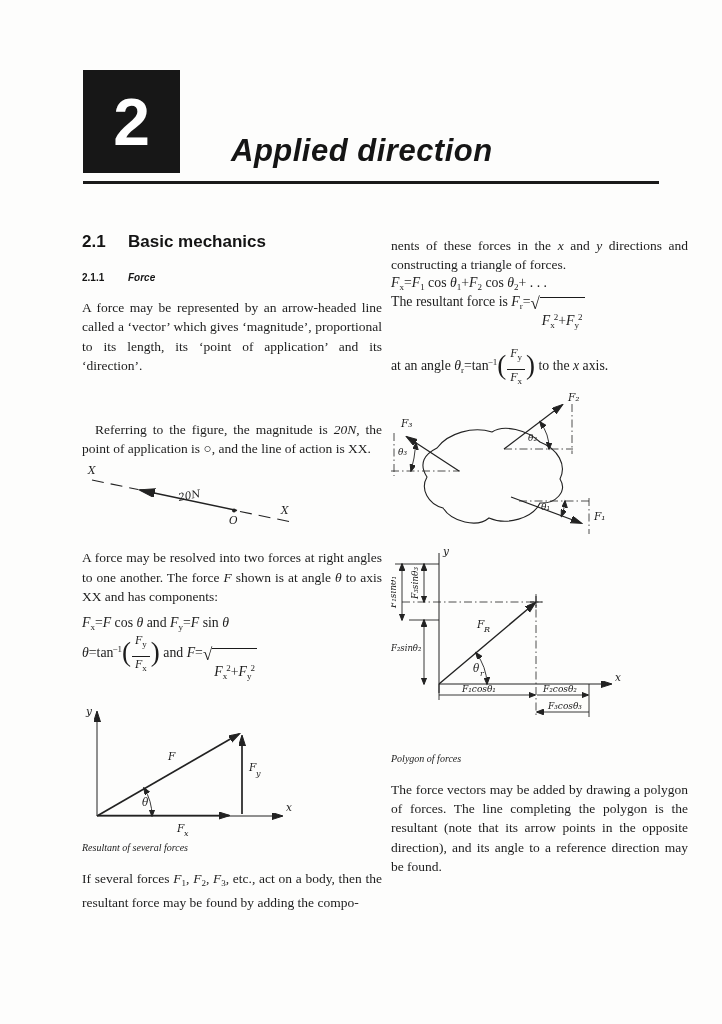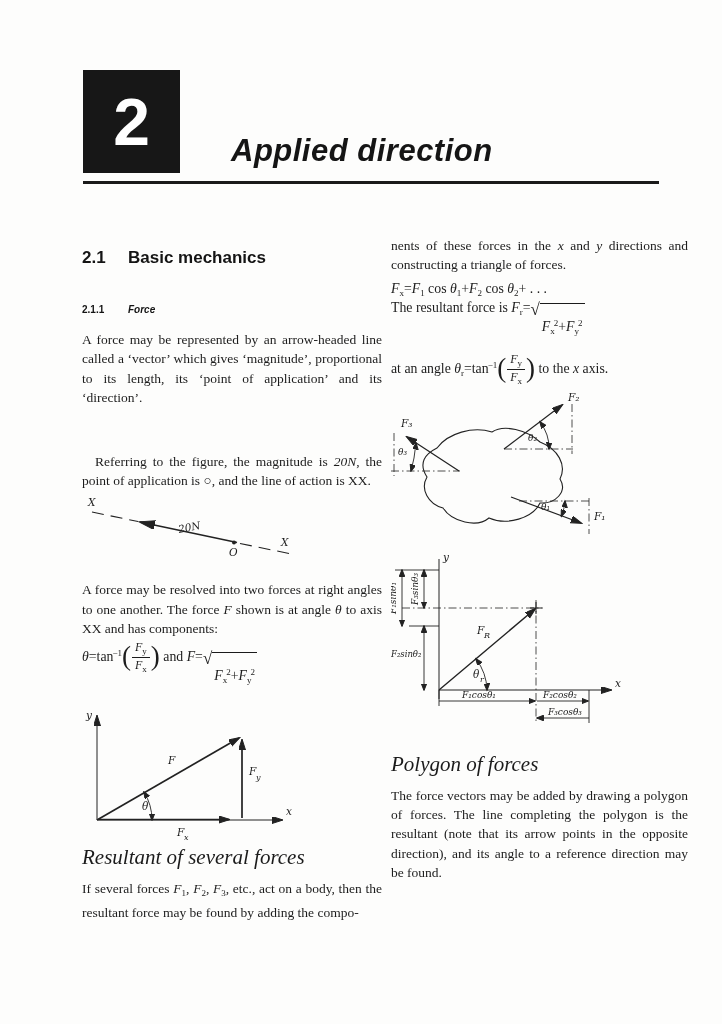--- a/index.html
+++ b/index.html
@@ -13,48 +13,48 @@
     font-weight:700;font-style:italic;font-size:31px;letter-spacing:.5px;color:#151515;}
   .title-rule{position:absolute;left:83px;top:181px;width:576px;height:3px;background:#1a1a1a;}
 
   
   .col{position:absolute;top:232px;width:300px;}
   .col-left{left:82px;}
   .col-right{left:391px;width:297px;}
 
   .h-section{font-family:"Liberation Sans",sans-serif;font-weight:700;font-size:17px;line-height:20px;color:#141414;}
   .h-sub{font-family:"Liberation Sans",sans-serif;font-weight:700;font-size:10px;line-height:16px;color:#141414;}
-  .h-num{display:inline-block;min-width:46px;margin-top:16px;}
-  .h-ital{font-family:"Liberation Serif",serif;font-style:italic;font-size:21px;line-height:19px;}
+  .h-num{display:inline-block;min-width:46px;}
+  .h-ital{font-family:"Liberation Serif",serif;font-style:italic;font-size:10px;line-height:19px;}
   .it{font-style:italic;}
 
   .bp{font-family:"Liberation Serif",serif;font-size:13.5px;line-height:19.4px;text-align:justify;margin:0;color:#1c1c1c;}
   .ind{text-indent:13px;margin-top:44px;}
 
   .eq{font-family:"Liberation Serif",serif;font-size:13.8px;color:#1c1c1c;}
   .eq sub,.bp sub{font-size:9px;vertical-align:-3px;font-style:inherit;}
   .eq sup,.bp sup{font-size:9px;vertical-align:5px;margin-left:-1px;}
   .sqrt{display:inline-flex;align-items:flex-start;vertical-align:-3px;}
   .rad{font-size:17px;line-height:14px;}
   .vinc{border-top:1.2px solid #1b1b1b;line-height:15px;padding:12px 2px;}
   .frac{display:inline-flex;flex-direction:column;align-items:center;vertical-align:middle;
     font-size:12px;line-height:1.15;margin:0 1px;}
-  .num{border-bottom:1px solid #1b1b1b;padding:0 3px 1px;}
+  .num{border-bottom:1px solid #1b1b1b;padding:0 3px 7px;}
   .den{padding-top:1px;}
   .bigp{font-size:27px;font-weight:300;line-height:0;vertical-align:-4px;display:inline-block;}
 
   figure{margin:0;}
   svg{display:block;}
   svg line,svg path{stroke:#222222;}
   .fl{font:italic 10.5px "DejaVu Serif","DejaVu Sans",serif;fill:#1b1b1b;}
   .fls{font:italic 8px "DejaVu Serif","DejaVu Sans",serif;fill:#1b1b1b;}
   .fd{font:italic 9px "DejaVu Serif","DejaVu Sans",serif;fill:#1b1b1b;}
   .fd2{font:italic 8.5px "DejaVu Serif","DejaVu Sans",serif;fill:#1b1b1b;}
 
-  .mt2{margin-top:2px;}.mt4{margin-top:4px;}.mt6{margin-top:6px;}.mt8{margin-top:8px;}
+  .mt2{margin-top:2px;}.mt4{margin-top:4px;}.mt6{}.mt8{margin-top:8px;}
   .mt12{margin-top:12px;}.mt14{margin-top:14px;}.mt16{margin-top:16px;}.mt18{margin-top:18px;}
 </style>
 </head>
 <body>
 
 <div class="page">
 
   <div class="chapter-box">
     <span class="chapter-num">2</span>
   </div>
@@ -88,20 +88,21 @@
         <circle cx="152" cy="52.5" r="2" fill="#222"></circle>
         <text class="fl" x="147" y="66">O</text>
         <line x1="158" y1="53.5" x2="212" y2="64.5" stroke-width="1.1" stroke-dasharray="12 7"></line>
         <text class="fl" x="199" y="56">X</text>
       </svg>
     </figure>
 
 
     <p class="bp mt14"><span>A force may be resolved into two forces at right angles to one another. The force </span><span class="it">F</span><span> shown is at angle </span><span class="it">θ</span><span> to axis XX and has components:</span></p>
 
+    <div class="eq mt8"><span class="it">F</span><sub class="it">x</sub><span>=</span><span class="it">F</span><span> cos </span><span class="it">θ</span><span> and </span><span class="it">F</span><sub class="it">y</sub><span>=</span><span class="it">F</span><span> sin </span><span class="it">θ</span></div>
     <div class="eq mt2"><span class="it">θ</span><span>=</span><span>tan</span><sup>−1</sup><span class="bigp">(</span><span class="frac">
           <span class="num"><span class="it">F</span><sub class="it">y</sub></span>
           <span class="den"><span class="it">F</span><sub class="it">x</sub></span>
         </span><span class="bigp">)</span><span> and </span><span class="it">F</span><span>=</span><span class="sqrt">
           <span class="rad">√</span>
           <span class="vinc"><span class="it">F</span><sub class="it">x</sub><sup>2</sup><span>+</span><span class="it">F</span><sub class="it">y</sub><sup>2</sup></span>
         </span></div>
 
     <figure class="mt2">
       <svg width="300" height="140" viewBox="0 0 300 140">

